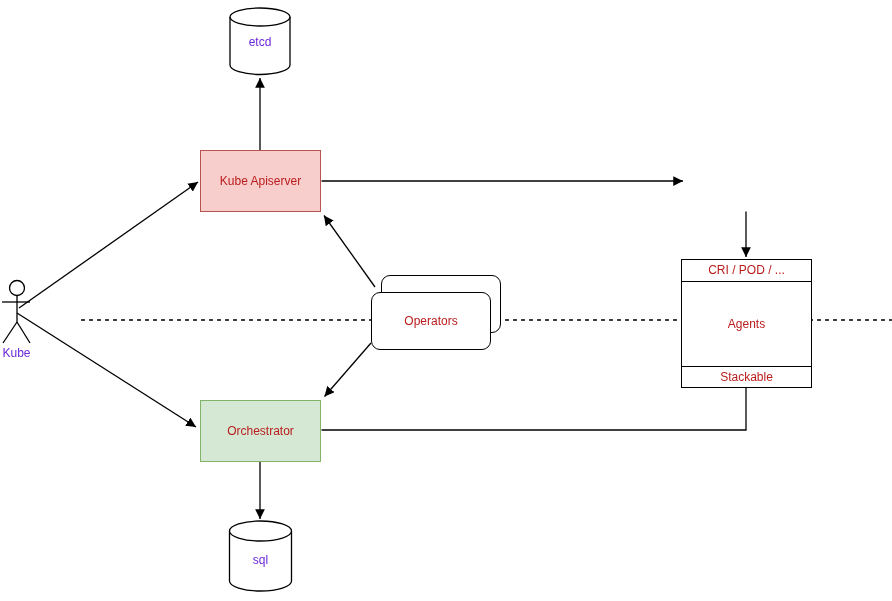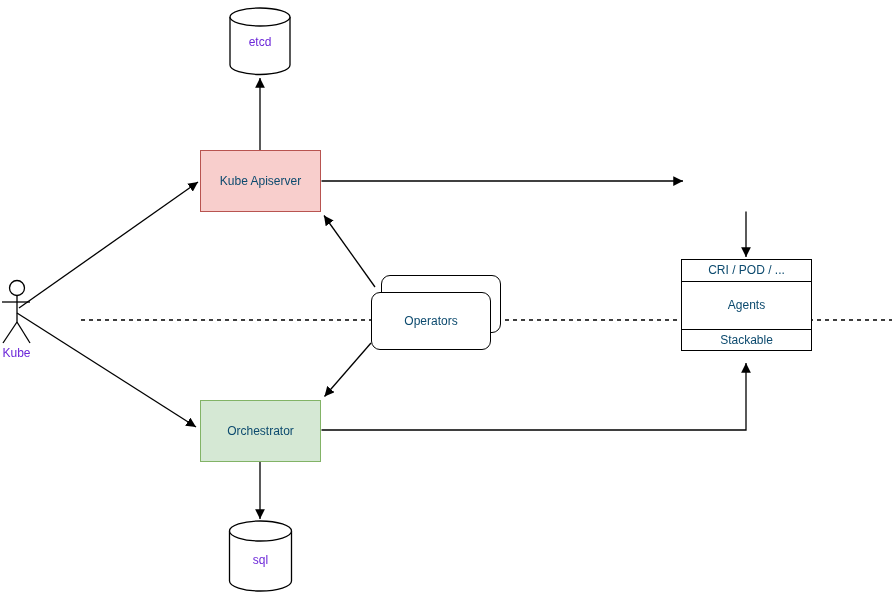--- a/index.html
+++ b/index.html
@@ -21,21 +21,21 @@
     width: 892px; height: 601px;
     z-index: 1;
   }
   .node {
     position: absolute;
     box-sizing: border-box;
     display: flex;
     align-items: center;
     justify-content: center;
     font-size: 12px;
-    color: #0c4a6e;
+    color: #b91c1c;
     text-align: center;
     z-index: 2;
     line-height: 1.2;
   }
   .node-red {
     background: #f8cecc;
     border: 1.3px solid #b85450;
   }
   .node-green {
     background: #d5e8d4;
@@ -47,21 +47,21 @@
   }
   .rounded {
     border-radius: 9px;
   }
   #kube-apiserver { left: 200px; top: 150px; width: 121px; height: 62px; }
   #kubelet        { left: 685px; top: 150px; width: 123px; height: 62px; }
   #orchestrator   { left: 200px; top: 400px; width: 121px; height: 62px; }
   #operators-back  { left: 381px; top: 275px; width: 120px; height: 58px; }
   #operators-front { left: 371px; top: 285px; width: 120px; height: 58px; margin-top: 7px; }
   #agents-stack {
-    left: 681px; top: 259px; width: 131px; height: 92px;
+    left: 681px; top: 259px; width: 131px; height: 129px;
     display: flex;
     flex-direction: column;
     align-items: stretch;
     justify-content: flex-start;
     padding: 0;
   }
   .stack-row {
     display: flex;
     align-items: center;
     justify-content: center;

